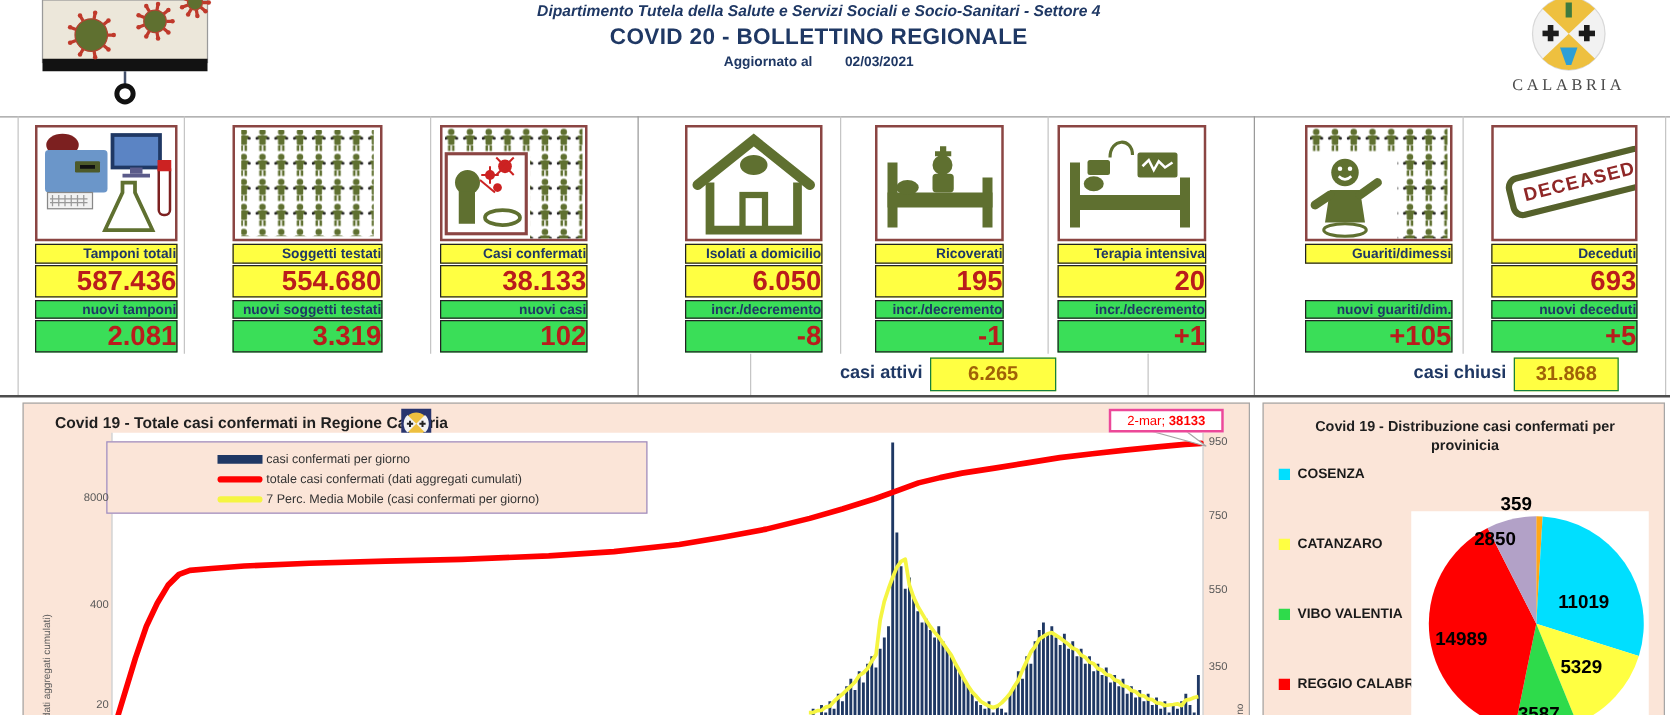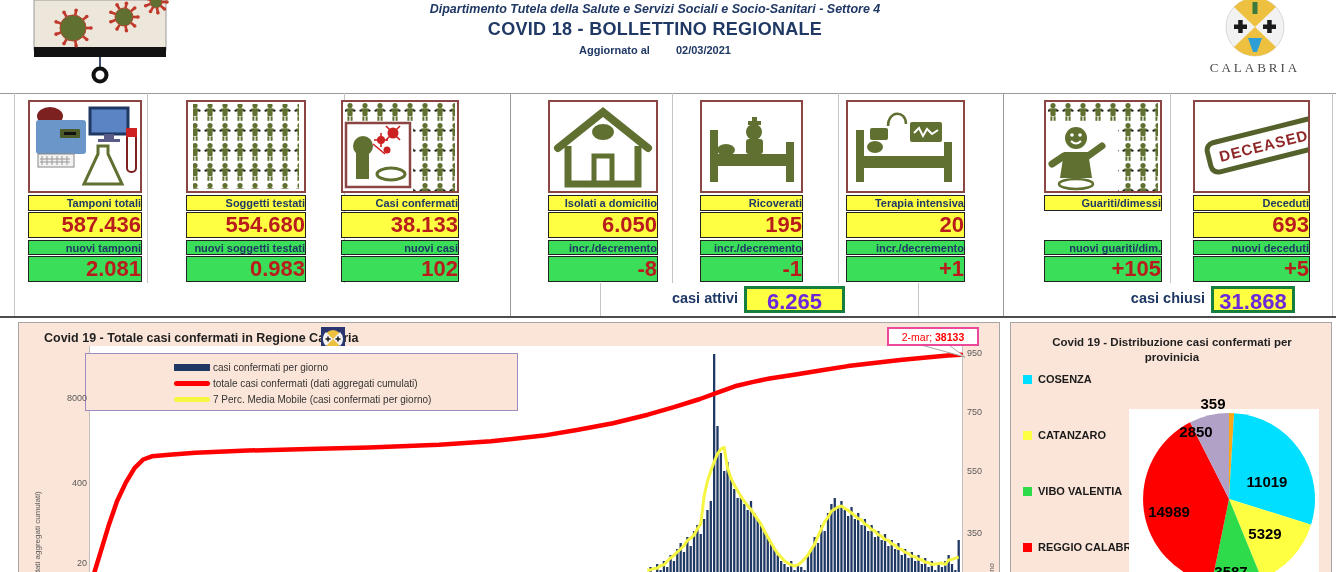--- a/index.html
+++ b/index.html
@@ -26,22 +26,22 @@
   .band.lbl{font-size:11px;font-weight:bold;color:#1f3864;line-height:14px;}
   .band.val{font-size:22px;font-weight:bold;color:#b91c1c;line-height:24px;}
   .yellow{background:#ffff42;}
   .green{background:#3ade58;}
   .b1{top:95px;height:16px;}
   .b2{top:112px;height:26px;}
   .b3{top:140px;height:15px;line-height:13px;}
   .b4{top:156px;height:26px;}
   
   .sum-lbl{font-size:14.5px;font-weight:bold;color:#1f3864;text-align:right;}
-  .sum-box{background:#ffff42;border:3px solid #15803d;box-sizing:border-box;text-align:center;
-       font-size:22px;font-weight:bold;color:#6d28d9;line-height:25px;}
+  .sum-box{background:#ffff42;border:1px solid #15803d;box-sizing:border-box;text-align:center;
+       font-size:16px;font-weight:bold;color:#a16207;line-height:25px;}
   
   .panel{position:absolute;top:322px;height:280px;background:#fbe5d8;border:1px solid #a6a6a6;
        box-sizing:border-box;overflow:hidden;}
   #combo-panel{left:18px;width:982px;}
   #pie-panel{left:1010px;width:322px;}
   .chart-title{font-weight:bold;color:#1f1f1f;font-size:12.5px;}
   
   #combo-legend{left:66px;top:30px;width:433px;height:58px;border:1px solid #9e8cc0;
        background:#fbe5d8;box-sizing:border-box;padding-top:5px;}
   .leg-row{display:flex;align-items:center;height:16px;padding-left:88px;}
@@ -136,21 +136,21 @@
           <circle cx="129.91012995433624" cy="-8.832885283134289" r="1.8" fill="#c0392b"></circle>
           <line x1="132.59626665871386" y1="-1.8567256581192373" x2="136.42648887430875" y2="-5.070663706551936" stroke="#c0392b" stroke-width="2.6"></line>
           <circle cx="136.42648887430875" cy="-5.070663706551936" r="1.8" fill="#c0392b"></circle>
           <circle cx="128" cy="2" r="6" fill="#5f7030" stroke="#b0432f"></circle>
         </g>
       </svg>
   </div>
 
   <div class="abs" id="hdr-center">
     <div id="hdr-dept">Dipartimento Tutela della Salute e Servizi Sociali e Socio-Sanitari - Settore 4</div>
-    <div id="hdr-title">COVID 18 - BOLLETTINO REGIONALE</div>
+    <div id="hdr-title">COVID 20 - BOLLETTINO REGIONALE</div>
     <div id="hdr-upd">
       <span>Aggiornato al</span><span class="date">02/03/2021</span>
     </div>
   </div>
 
   <div class="abs" style="left:1205px;top:0;width:100px;height:60px">
     <svg width="100" height="60" viewBox="0 0 100 60">
       <circle cx="50" cy="27" r="29" fill="#f2f2f2" stroke="#d8d8d8"></circle>
       <path d="M50,27 L29,7 A29 29 0 0 1 71,7 Z" fill="#eec03f"></path>
       <path d="M50,27 L29,47 A29 29 0 0 0 71,47 Z" fill="#eec03f"></path>
@@ -230,24 +230,24 @@
 
   <div class="card" style="left:186px;top:100px;width:120px;height:182px">
     <div class="icon-box">
       <svg width="116" height="89" viewBox="0 0 116 89">
           <rect x="5" y="2" width="106" height="85" fill="url(#crowd)"></rect>
         </svg>
     </div>
     <div class="band yellow lbl b1">Soggetti testati</div>
     <div class="band yellow val b2">554.680</div>
     <div class="band green lbl b3">nuovi soggetti testati</div>
-    <div class="band green val b4">0.983</div>
-  </div>
-
-  <div class="card" style="left:341px;top:100px;width:118px;height:194px">
+    <div class="band green val b4">3.319</div>
+  </div>
+
+  <div class="card" style="left:352px;top:100px;width:118px;height:194px">
     <div class="icon-box">
       <svg width="114" height="89" viewBox="0 0 114 89">
         <rect x="2" y="0" width="110" height="20" fill="url(#crowd)"></rect>
         <rect x="70" y="20" width="42" height="69" fill="url(#crowd)"></rect>
         <rect x="3" y="21" width="64" height="64" fill="#fff" stroke="#8b4543" stroke-width="2.5"></rect>
         <circle cx="20" cy="44" r="10" fill="#5f7030"></circle>
         <rect x="13" y="51" width="13" height="26" fill="#5f7030"></rect>
         <g fill="#cc2222">
           <circle cx="38" cy="38" r="4"></circle>
             <circle cx="50" cy="31" r="5.5"></circle>

